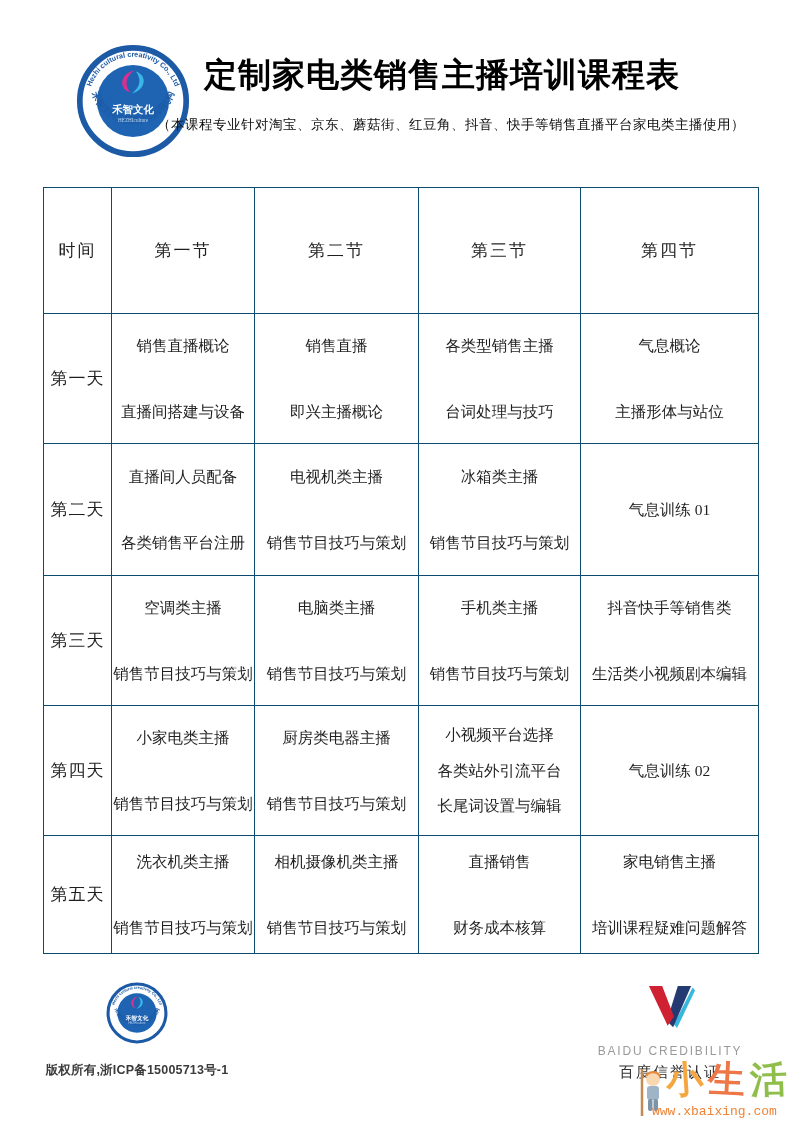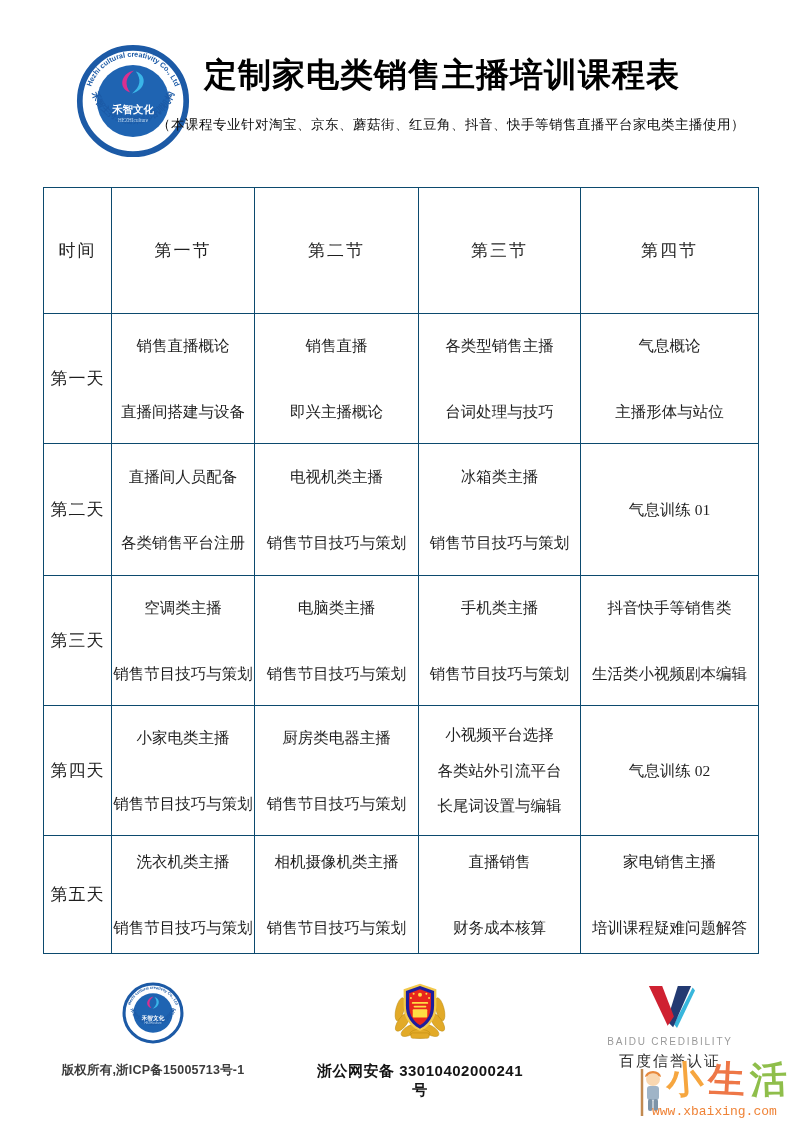--- a/index.html
+++ b/index.html
@@ -30,31 +30,31 @@
   tr.r4 { height:130px; } tr.r5 { height:118px; }
   th.col-h { font-size:17px; letter-spacing:2px; }
   td.day { font-size:17px; letter-spacing:1px; }
   .cell { display:flex; flex-direction:column; align-items:center; justify-content:center;
           gap:48px; font-size:15.5px; height:100%; }
   .cell.g1 { gap:0; }
   .cell.g3 { gap:18px; }
   .cell .line { line-height:1.15; white-space:nowrap; }
   
   .foot-group { position:absolute; text-align:center; font-family:"Liberation Sans","DejaVu Sans",sans-serif; }
-  .fg-left   { left:53px;  top:982px; width:200px; }
+  .fg-left   { left:37px;  top:982px; width:200px; }
   .fg-center { left:315px; top:982px; width:210px; }
   .fg-right  { left:570px; top:984px; width:200px; }
   .foot-logo  { width:62px; height:62px; }
   .copyright-text { margin-top:14px; font-size:12.5px; font-weight:700; color:#3b3b3b; letter-spacing:0.2px; }
   .badge-svg { width:66px; height:60px; }
   .security-text { margin-top:16px; font-size:15px; font-weight:700; color:#141414; letter-spacing:0.5px; }
   .baidu-v-svg { width:50px; height:46px; }
   .baidu-cn { margin-top:5px; font-size:17px; letter-spacing:3px; color:#c8242c; font-weight:400;
               font-family:"Liberation Sans","DejaVu Sans",sans-serif; }
-  .baidu-en { margin-top:2px; font-size:10px; letter-spacing:1.8px; color:#9a9a9a; }
+  .baidu-en { margin-top:10px; font-size:12px; letter-spacing:1.8px; color:#9a9a9a; }
   .baidu-cert { margin-top:5px; font-size:15px; letter-spacing:2px; color:#2e2e2e; }
   
   .watermark { position:absolute; left:636px; top:1058px; width:164px; height:70px; }
   .wm-mascot { position:absolute; left:2px; top:8px; width:26px; height:52px; }
   .wm-name { position:absolute; left:30px; top:0px; display:flex; gap:5px;
              font-family:"DejaVu Sans","Liberation Sans",sans-serif; font-weight:700; font-size:37px; line-height:44px; }
   .wm-name .c0 { color:#f6a63f; transform:rotate(-4deg); }
   .wm-name .c1 { color:#ee7747; transform:rotate(3deg); }
   .wm-name .c2 { color:#8fbe4b; transform:rotate(-2deg); }
   .wm-url { position:absolute; left:16px; top:46px; font-family:"Liberation Mono","DejaVu Sans Mono",monospace;
@@ -296,26 +296,20 @@
       </table>
   </div>
 
   <div class="foot-group fg-left">
     <svg class="foot-logo">
         <use href="#hezhi-logo"></use>
       </svg>
     <div class="copyright-text">版权所有,浙ICP备15005713号-1</div>
   </div>
 
-  <div class="foot-group fg-center">
-    <svg class="badge-svg">
-        <use href="#police-badge"></use>
-      </svg>
-    <div class="security-text">浙公网安备 33010402000241号</div>
-  </div>
 
   <div class="foot-group fg-right">
     <svg class="baidu-v-svg">
         <use href="#baidu-v"></use>
       </svg>
     <div class="baidu-en">BAIDU CREDIBILITY</div>
     <div class="baidu-cert">百度信誉认证</div>
   </div>
 
   <div class="watermark">

